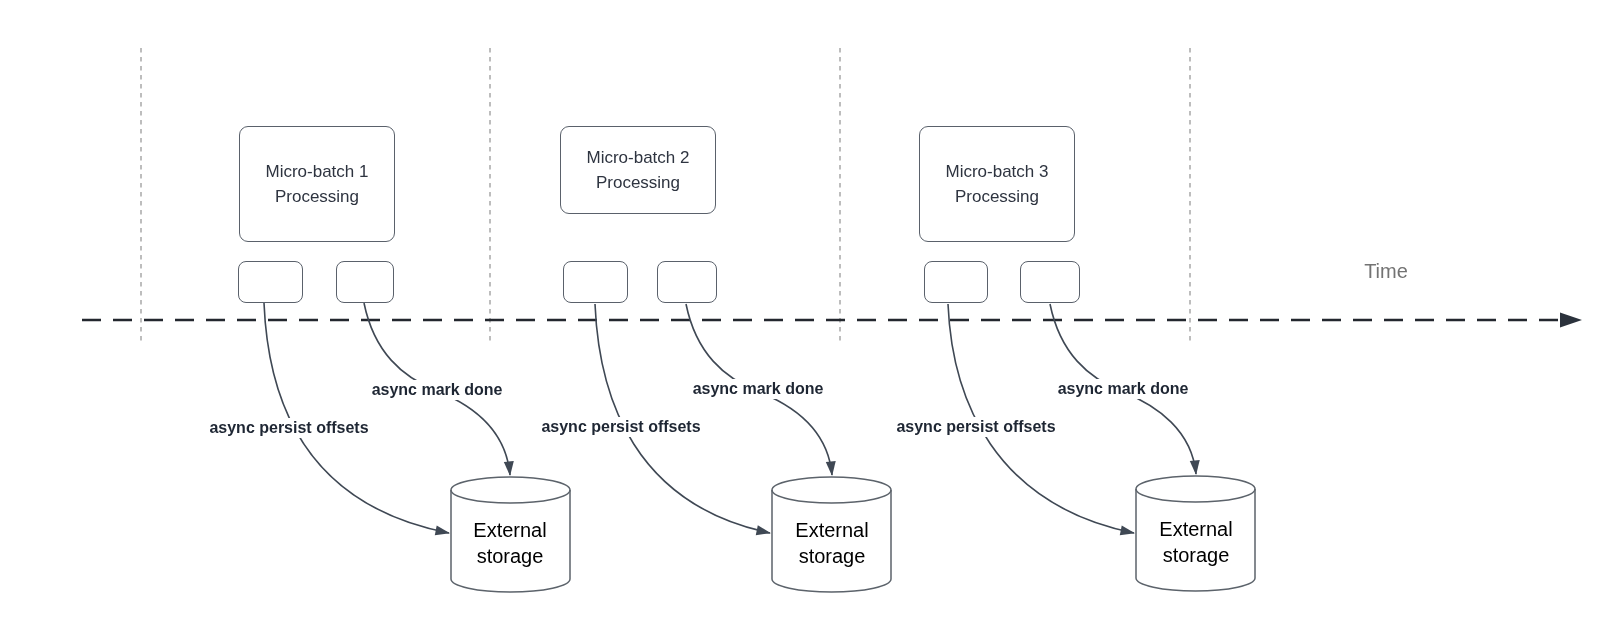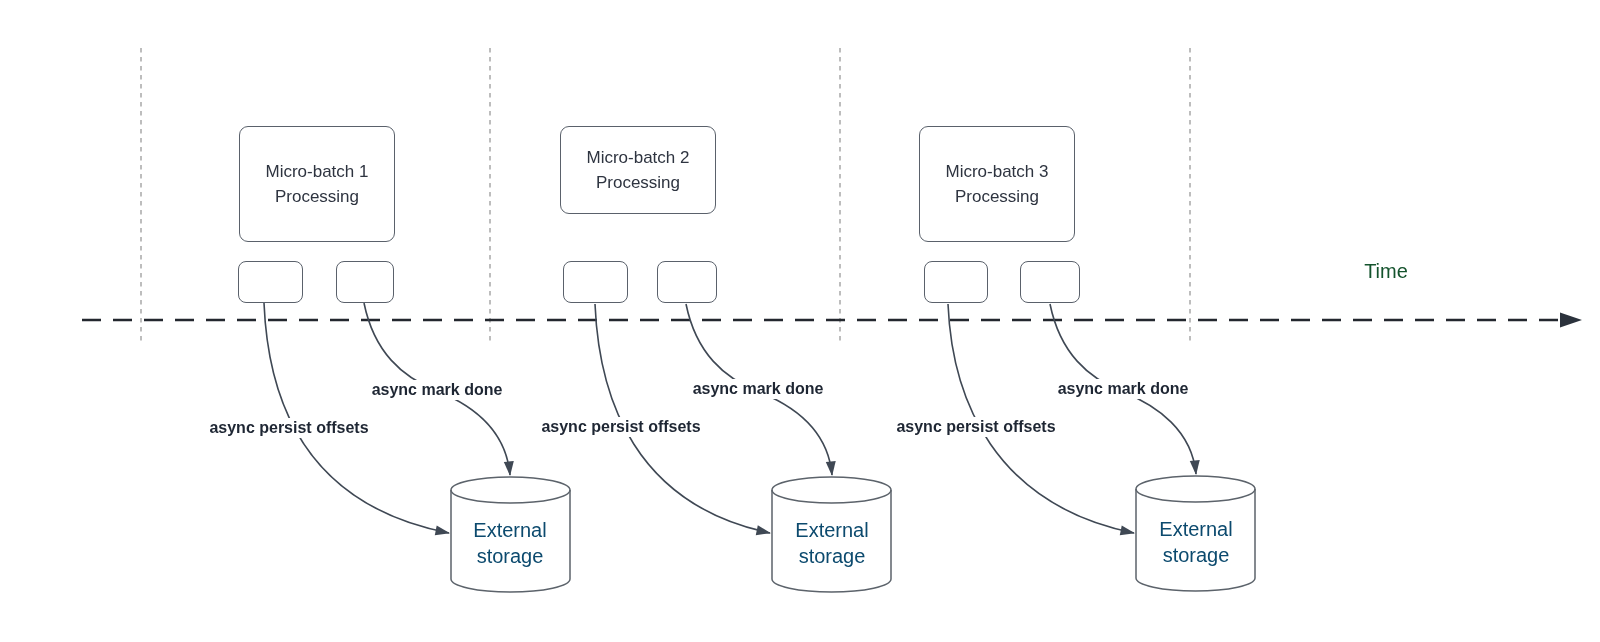--- a/index.html
+++ b/index.html
@@ -52,28 +52,28 @@
     color: #1e2633;
     white-space: nowrap;
     padding: 1px 4px;
   }
   .storage-label {
     position: absolute;
     transform: translate(-50%, -50%);
     text-align: center;
     font-size: 20px;
     line-height: 26px;
-    color: #0c4a6e;
+    color: #000000;
     white-space: pre-line;
   }
   .time-label {
     position: absolute;
     transform: translate(-50%, -50%);
     font-size: 20px;
-    color: #14532d;
+    color: #737373;
     white-space: nowrap;
   }
 </style>
 </head>
 <body>
 
 <div class="canvas">
 
   <svg class="shapes-layer" width="1600" height="642" viewBox="0 0 1600 642">
     <defs>

